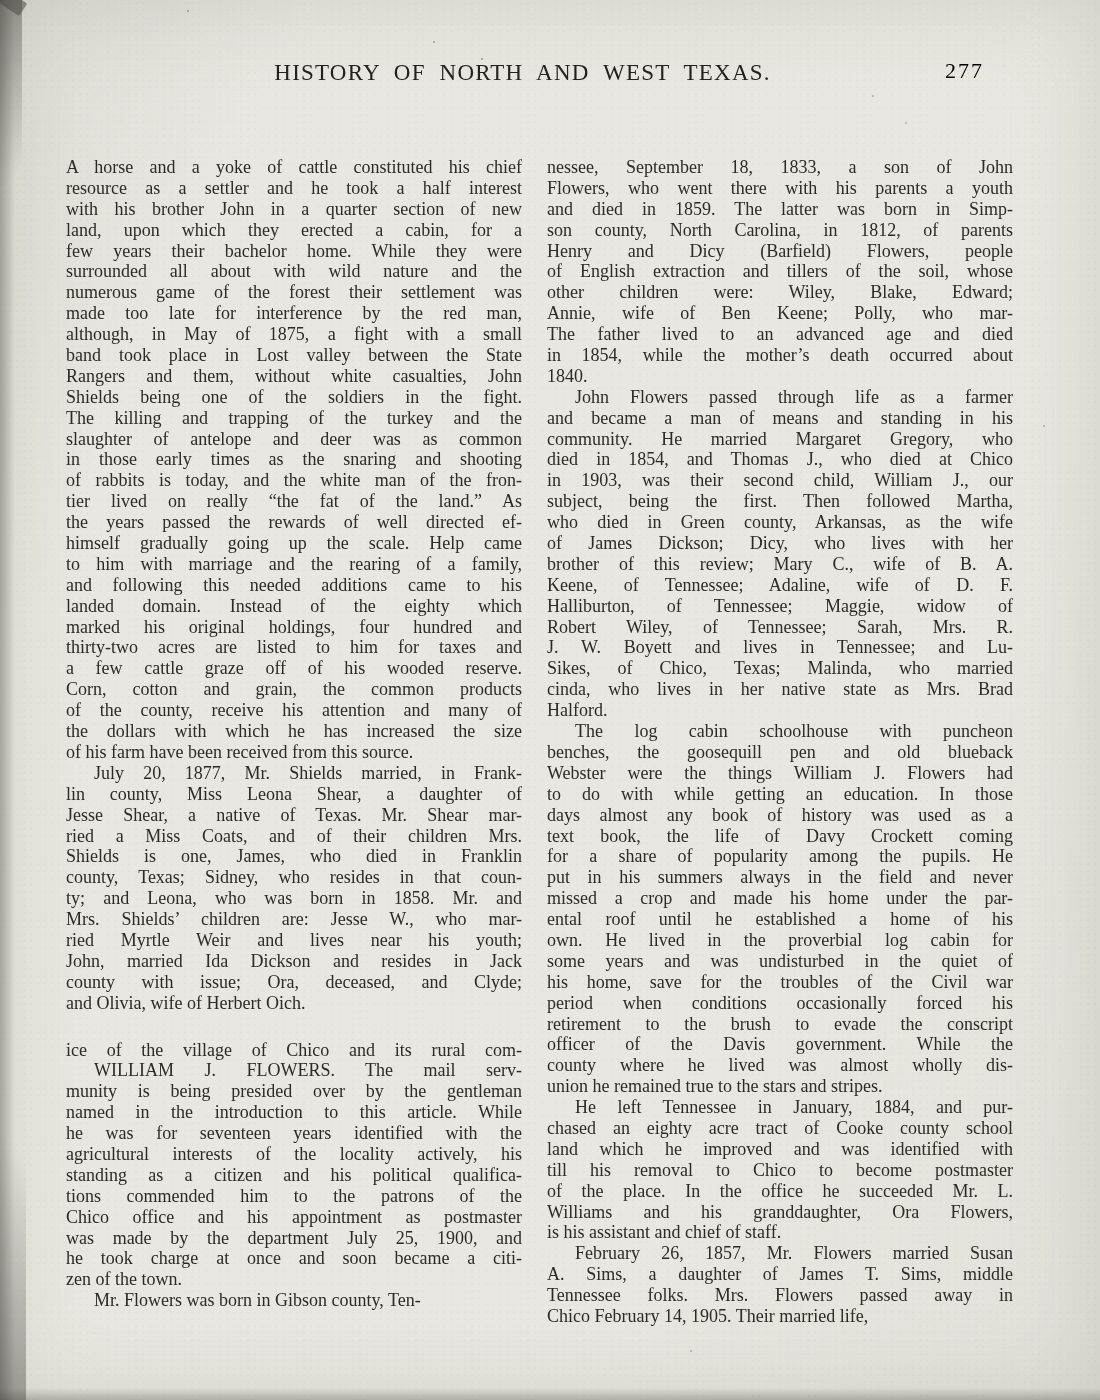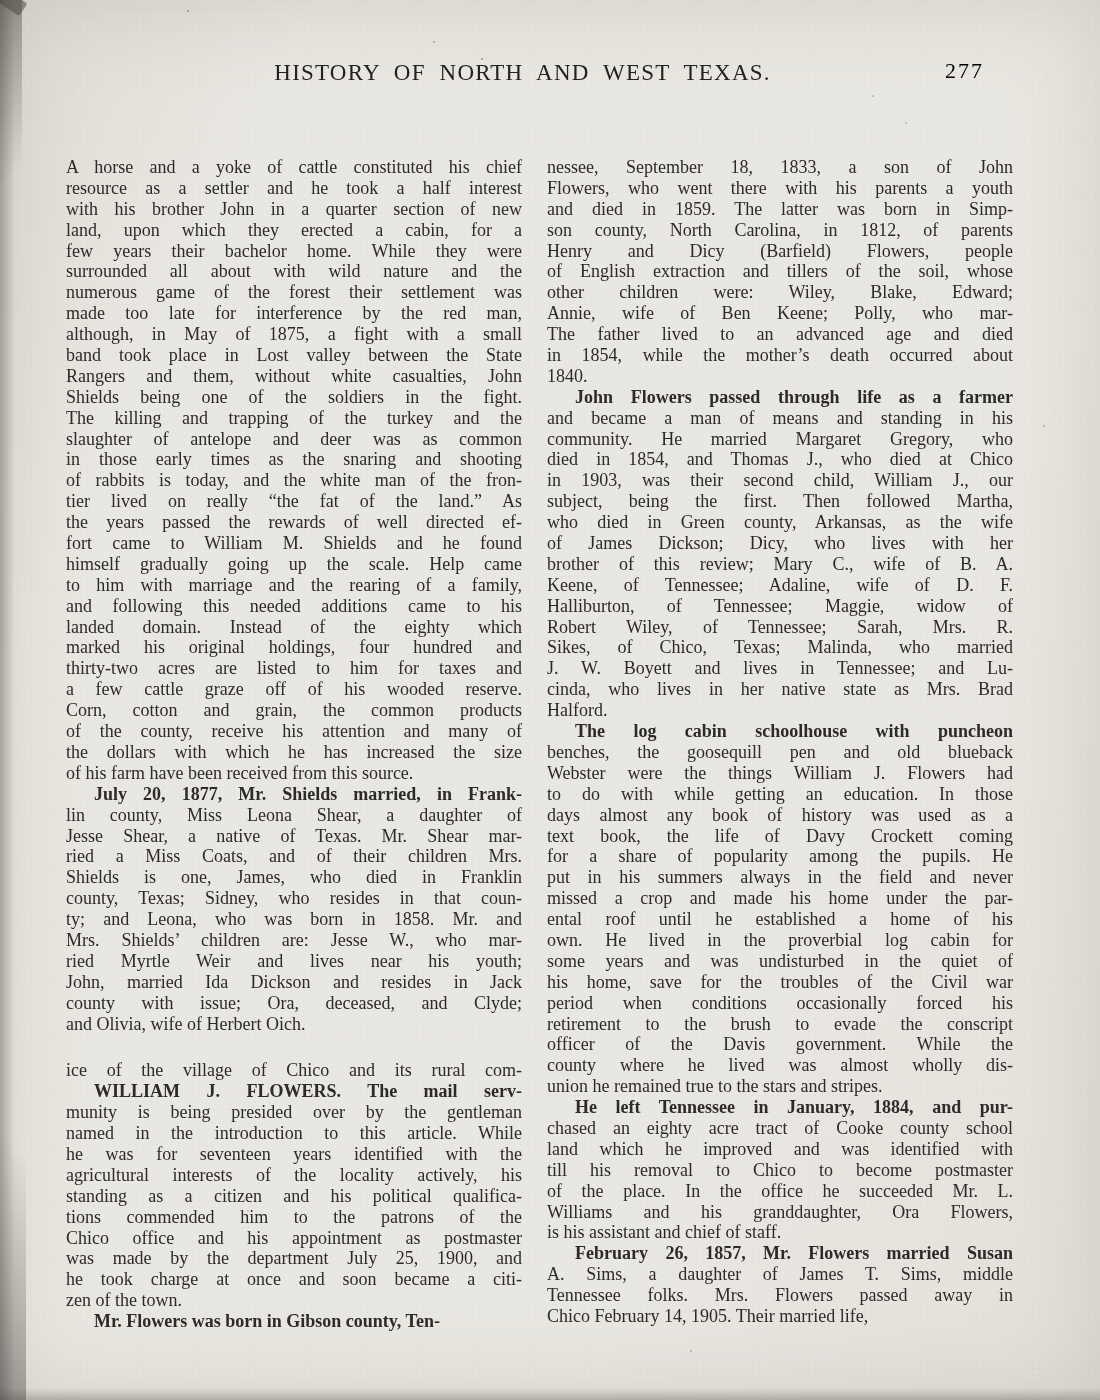--- a/index.html
+++ b/index.html
@@ -71,21 +71,21 @@
   .col{min-width:0;}
   .col-left{width:462px;}
   .col-right{width:472px;}
   .para{margin:0;}
   .para.space-before{margin-top:26px;}
   .line{
     text-align:justify;text-align-last:justify;
     height:20.9px;overflow:hidden;white-space:normal;
   }
   .line.last{text-align-last:left;}
-  .line.indent{text-indent:28px;font-weight:bold;}
+  .line.indent{text-indent:28px;}
 </style>
 </head>
 <body>
 
 <div class="paper"></div>
 <div class="edge-left"></div>
 <div class="edge-bottom"></div>
 <div class="corner-mark"></div>
 <div class="speckles"></div>
 
@@ -107,21 +107,20 @@
         <div class="line">although, in May of 1875, a fight with a small</div>
         <div class="line">band took place in Lost valley between the State</div>
         <div class="line">Rangers and them, without white casualties, John</div>
         <div class="line">Shields being one of the soldiers in the fight.</div>
         <div class="line">The killing and trapping of the turkey and the</div>
         <div class="line">slaughter of antelope and deer was as common</div>
         <div class="line">in those early times as the snaring and shooting</div>
         <div class="line">of rabbits is today, and the white man of the fron-</div>
         <div class="line">tier lived on really “the fat of the land.”  As</div>
         <div class="line">the years passed the rewards of well directed ef-</div>
-        <div class="line">fort came to William M. Shields and he found</div>
         <div class="line">himself gradually going up the scale.  Help came</div>
         <div class="line">to him with marriage and the rearing of a family,</div>
         <div class="line">and following this needed additions came to his</div>
         <div class="line">landed domain.  Instead of the eighty which</div>
         <div class="line">marked his original holdings, four hundred and</div>
         <div class="line">thirty-two acres are listed to him for taxes and</div>
         <div class="line">a few cattle graze off of his wooded reserve.</div>
         <div class="line">Corn, cotton and grain, the common products</div>
         <div class="line">of the county, receive his attention and many of</div>
         <div class="line">the dollars with which he has increased the size</div>
@@ -179,22 +178,22 @@
         <div class="line">community.  He married Margaret Gregory, who</div>
         <div class="line">died in 1854, and Thomas J., who died at Chico</div>
         <div class="line">in 1903, was their second child, William J., our</div>
         <div class="line">subject, being the first.  Then followed Martha,</div>
         <div class="line">who died in Green county, Arkansas, as the wife</div>
         <div class="line">of James Dickson; Dicy, who lives with her</div>
         <div class="line">brother of this review; Mary C., wife of B. A.</div>
         <div class="line">Keene, of Tennessee; Adaline, wife of D. F.</div>
         <div class="line">Halliburton, of Tennessee; Maggie, widow of</div>
         <div class="line">Robert Wiley, of Tennessee; Sarah, Mrs. R.</div>
+        <div class="line">J. W. Boyett and lives in Tennessee; and Lu-</div>
         <div class="line">Sikes, of Chico, Texas; Malinda, who married</div>
-        <div class="line">J. W. Boyett and lives in Tennessee; and Lu-</div>
         <div class="line">cinda, who lives in her native state as Mrs. Brad</div>
         <div class="line last">Halford.</div>
       </div>
       <div class="para">
         <div class="line indent">The log cabin schoolhouse with puncheon</div>
         <div class="line">benches, the goosequill pen and old blueback</div>
         <div class="line">Webster were the things William J. Flowers had</div>
         <div class="line">to do with while getting an education.  In those</div>
         <div class="line">days almost any book of history was used as a</div>
         <div class="line">text book, the life of Davy Crockett coming</div>

